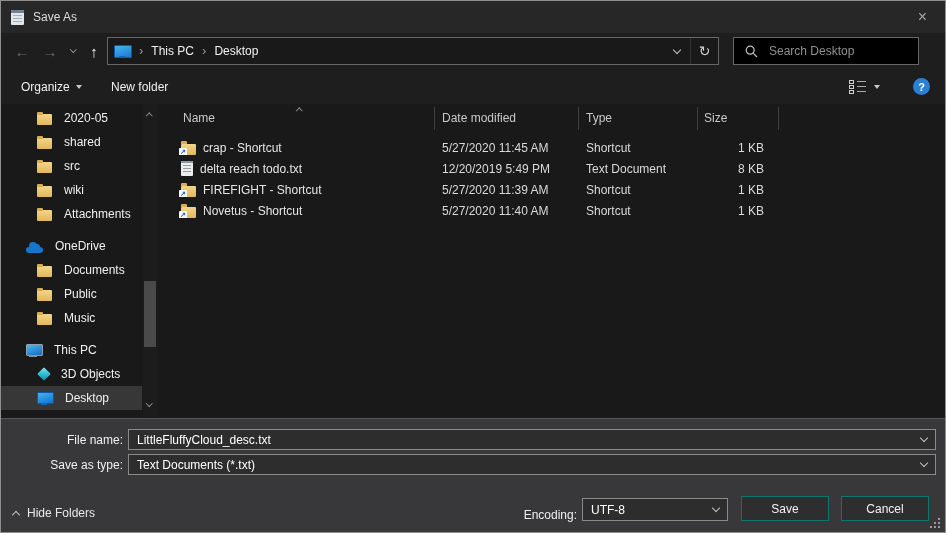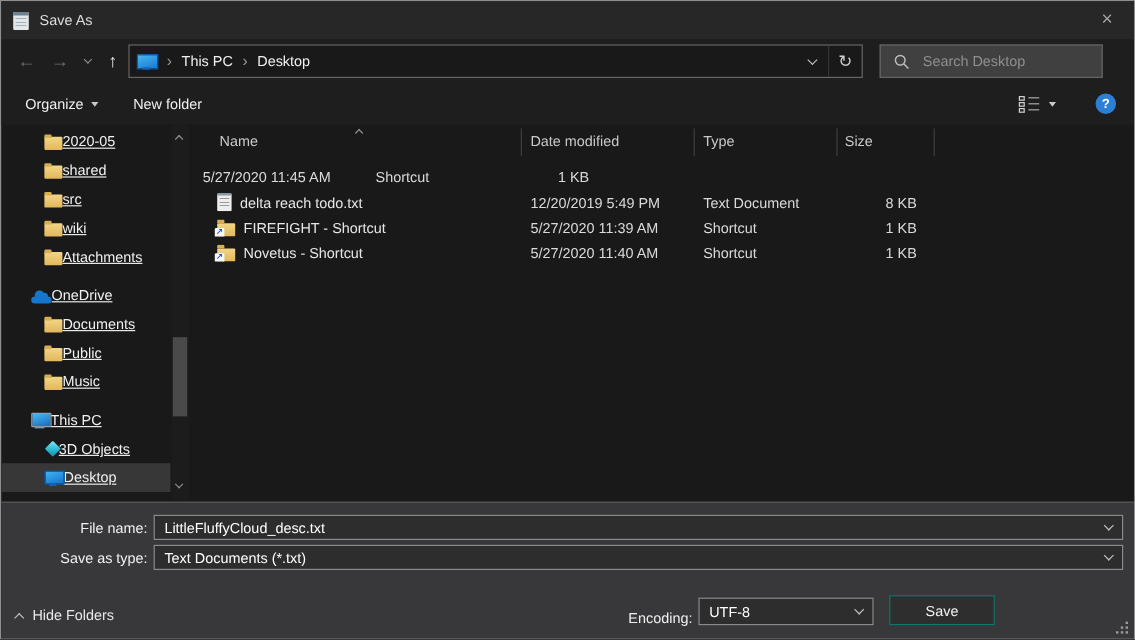--- a/index.html
+++ b/index.html
@@ -32,21 +32,21 @@
   .crumb{color:#f0f0f0;padding:0 2px;}
   .crumb-sep{color:#9a9a9a;font-size:13px;padding:0 6px 2px 6px;}
   .addr-spacer{flex:1;}
   .addr-btn{width:27px;height:26px;display:flex;align-items:center;justify-content:center;}
   .addr-div{width:1px;height:26px;background:#333;}
   .refresh{color:#cfcfcf;font-size:14px;}
   .monitor-sm{width:17px;height:13px;position:relative;flex:none;margin-right:2px;}
   .monitor-sm::before{content:"";position:absolute;left:0;top:0;width:16px;height:11px;border-radius:1px;
     background:linear-gradient(160deg,#45b6ee 0%,#1a77d2 100%);border:1px solid #0c5aa9;}
   .monitor-sm::after{content:"";position:absolute;left:5px;bottom:0;width:6px;height:2px;background:#0f65b8;}
-  .searchbox{position:absolute;left:732px;top:4px;width:186px;height:28px;background:#404040;
+  .searchbox{position:absolute;left:732px;top:4px;width:186px;height:28px;background:#000000;
     border:1px solid #666;display:flex;align-items:center;gap:9px;padding-left:11px;}
   .searchbox input{background:transparent;border:none;outline:none;color:#e8e8e8;
     font-family:"Liberation Sans",sans-serif;font-size:12px;width:130px;}
   .searchbox input::placeholder{color:#8f8f8f;}
   
   .cmdbar{position:absolute;left:0;top:68px;right:0;height:35px;background:#1e1e1e;}
   .cmd{position:absolute;top:0;height:35px;display:flex;align-items:center;gap:6px;color:#f0f0f0;}
   .organize{left:20px;}
   .newfolder{left:110px;}
   .tri-down{width:0;height:0;border-left:3.5px solid transparent;border-right:3.5px solid transparent;border-top:4px solid #c9c9c9;}
@@ -59,21 +59,21 @@
   .dv .sq{width:5px;height:4px;border:1px solid #cfcfcf;left:0;background:#23272b;}
   .dv .ln{width:9px;height:1px;background:#aaa;left:8px;}
   
   .chev{display:inline-block;width:6px;height:6px;border-style:solid;border-color:#c2c2c2;border-width:0 1.4px 1.4px 0;}
   .chev.down{transform:rotate(45deg);margin-top:-3px;}
   .chev.up{transform:rotate(-135deg);margin-top:3px;}
   .chev.sm{width:4.5px;height:4.5px;border-color:#8f8f8f;}
   
   .sidebar{position:absolute;left:0;top:103px;width:160px;height:313px;overflow:hidden;}
   .side-rows{padding-top:2px;}
-  .srow{height:24px;display:flex;align-items:center;gap:0;text-decoration:underline;}
+  .srow{height:24px;display:flex;align-items:center;gap:12px;}
   .srow.indent-1{padding-left:25px;}
   .srow.indent-2{padding-left:36px;}
   .srow.gap{margin-top:8px;}
   .srow.selected{background:#373737;width:141px;}
   .srow .slabel{color:#f0f0f0;white-space:nowrap;}
   .sscroll{position:absolute;right:3px;top:0;width:15px;height:313px;background:#1c1c1c;}
   .sscroll .thumb{position:absolute;left:1px;top:177px;width:12px;height:66px;background:#4a4a4a;}
   .sscroll .sc-up{position:absolute;left:4px;top:7px;}
   .sscroll .sc-down{position:absolute;left:4px;top:300px;}
   
@@ -275,20 +275,24 @@
       <span class="hcell h-date">Date modified</span>
       <span class="hcell h-type">Type</span>
       <span class="hcell h-size">Size</span>
       <span class="hsep" style="left:273px"></span>
       <span class="hsep" style="left:417px"></span>
       <span class="hsep" style="left:536px"></span>
       <span class="hsep" style="left:617px"></span>
     </div>
     <div class="rows">
         <div class="frow">
+    <div class="cell name">
+      <span class="icon file-icon icon-folder icon-folder-shortcut"></span>
+      <span>crap - Shortcut</span>
+    </div>
     <div class="cell date">5/27/2020 11:45 AM</div>
     <div class="cell type">Shortcut</div>
     <div class="cell size">1 KB</div>
   </div>
         <div class="frow">
     <div class="cell name">
       <span class="icon file-icon icon-textdoc"></span>
       <span>delta reach todo.txt</span>
     </div>
     <div class="cell date">12/20/2019 5:49 PM</div>
@@ -337,17 +341,20 @@
 
     <span class="enc-label">Encoding:</span>
     <div class="enc-box">
       <span>UTF-8</span>
       <i class="chev down"></i>
     </div>
 
     <div class="btn btn-save">
       <span>Save</span>
     </div>
+    <div class="btn btn-cancel">
+      <span>Cancel</span>
+    </div>
 
     <div class="grip"></div>
   </div>
 
 </div>
 
 </body></html>

